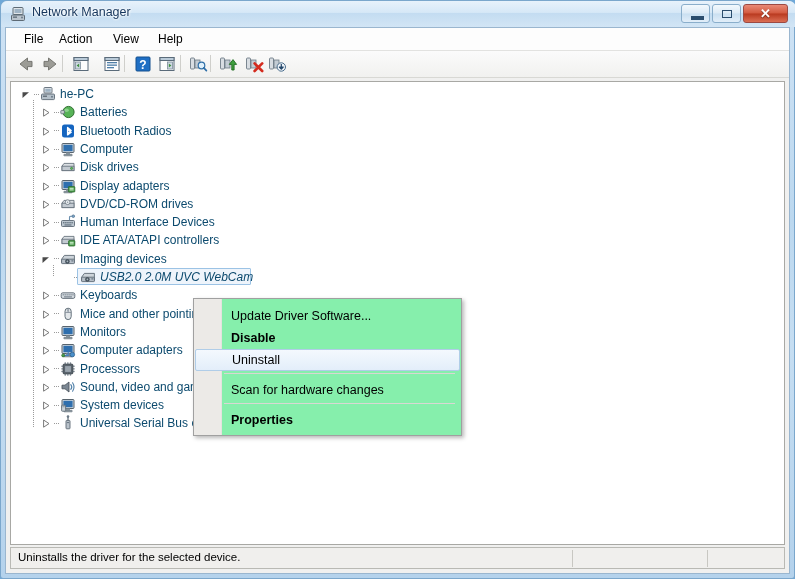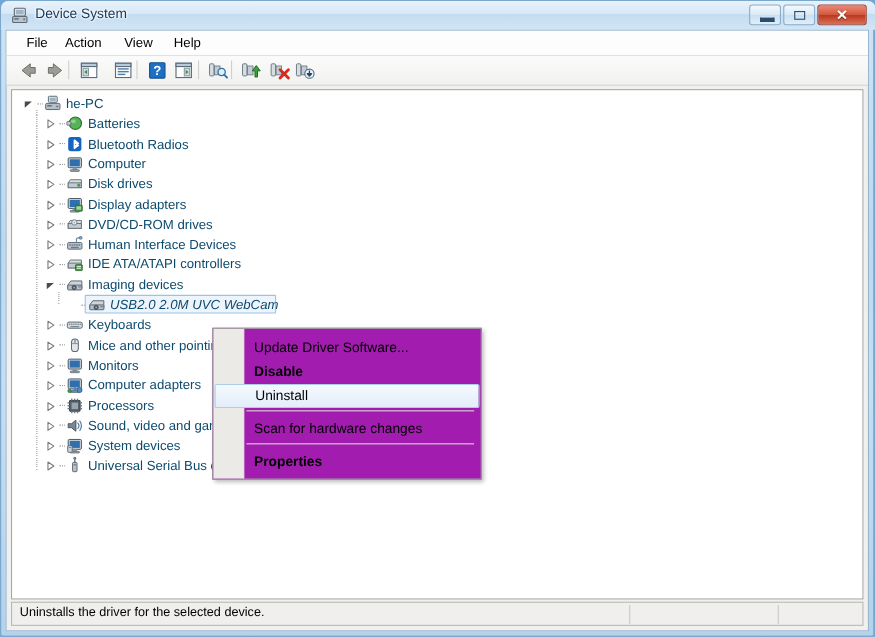--- a/index.html
+++ b/index.html
@@ -94,22 +94,23 @@
     background:#eef4fb;border:1px solid #9cc3e5;border-radius:1px;
     box-sizing:border-box;
   }
   .dotline{position:absolute;background-image:
       repeating-linear-gradient(to bottom,#9a9a9a 0 1px,transparent 1px 2px);
       width:1px;}
 
   
   #ctxmenu{
     position:absolute;left:187px;top:270px;width:243px;height:136px;
-    background:#a21caf;border:1px solid #a0a0a0;
+    background:#86efac;border:1px solid #a0a0a0;
     box-shadow:2px 2px 4px rgba(0,0,0,.28);
+    padding-left:24px;
   }
   #ctx-gutter{position:absolute;left:0;top:0;width:27px;bottom:0;
     background:#eceae7;border-right:1px solid #e4e2de;}
   .ctx-item{
     position:absolute;left:1px;right:1px;height:22px;
     font-size:12.5px;color:#000;line-height:22px;padding-left:36px;
     box-sizing:border-box;cursor:default;
   }
   .ctx-item.hl{
     background:linear-gradient(to bottom,#f4f9fe 0%,#e3eefa 100%);
@@ -137,21 +138,21 @@
   <div id="titlebar">
     <span id="title-icon">
       <svg width="16" height="16" viewBox="0 0 16 16">
         <rect x="3" y="1.5" width="10" height="7" rx="1" fill="#dfe4e8" stroke="#5d6a75" stroke-width="1"></rect>
         <rect x="4.5" y="3" width="7" height="4" fill="#9fb3c4"></rect>
         <rect x="1.5" y="9" width="13" height="5.5" rx="1" fill="#b9c3cc" stroke="#5d6a75" stroke-width="1"></rect>
         <rect x="3" y="10.5" width="4" height="1.3" fill="#5d6a75"></rect>
         <circle cx="12" cy="11.6" r="1" fill="#6c7b88"></circle>
       </svg>
     </span>
-    <span id="title-text">Device System</span>
+    <span id="title-text">Network Manager</span>
 
     <div class="winbtn" id="btn-min">
       <span class="glyph-min"></span>
     </div>
     <div class="winbtn" id="btn-max">
       <span class="glyph-max"></span>
     </div>
     <div class="winbtn" id="btn-close">
       <span class="glyph-close">✕</span>
     </div>

